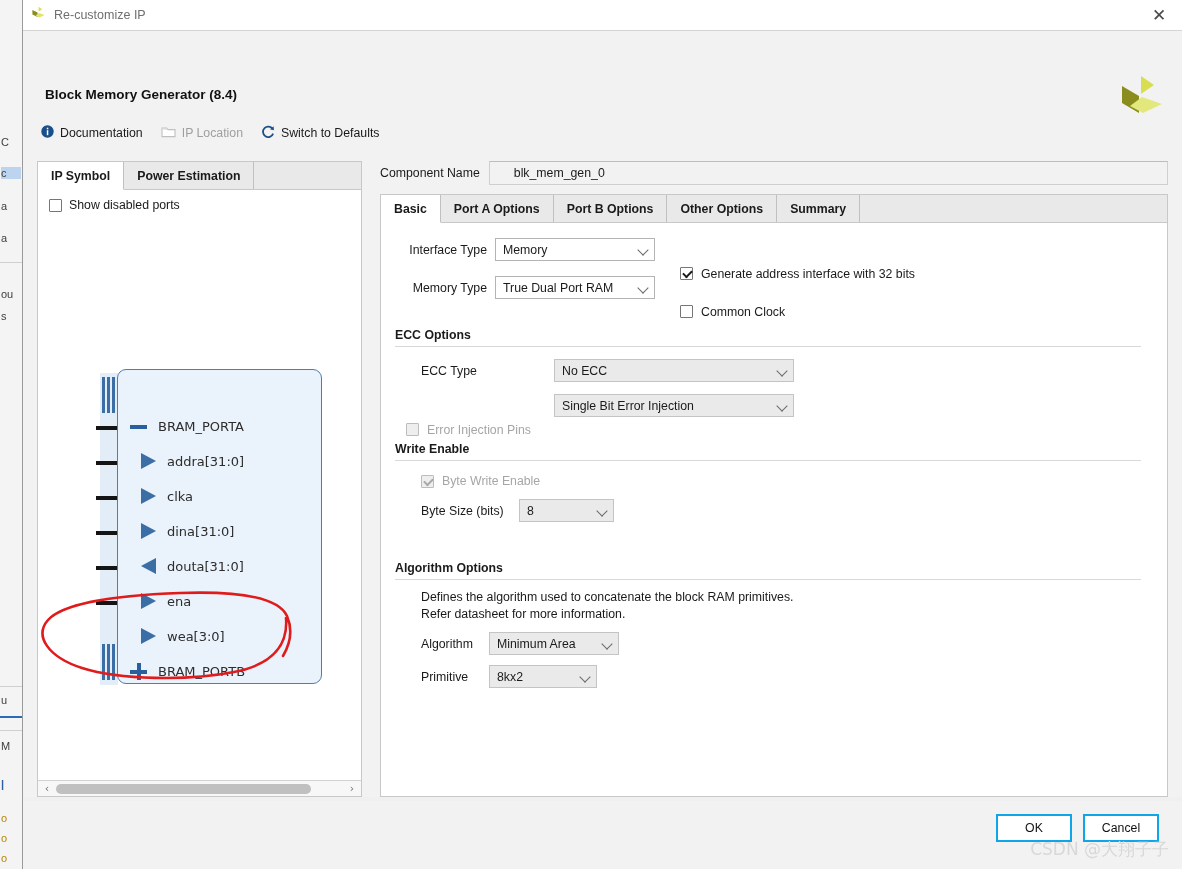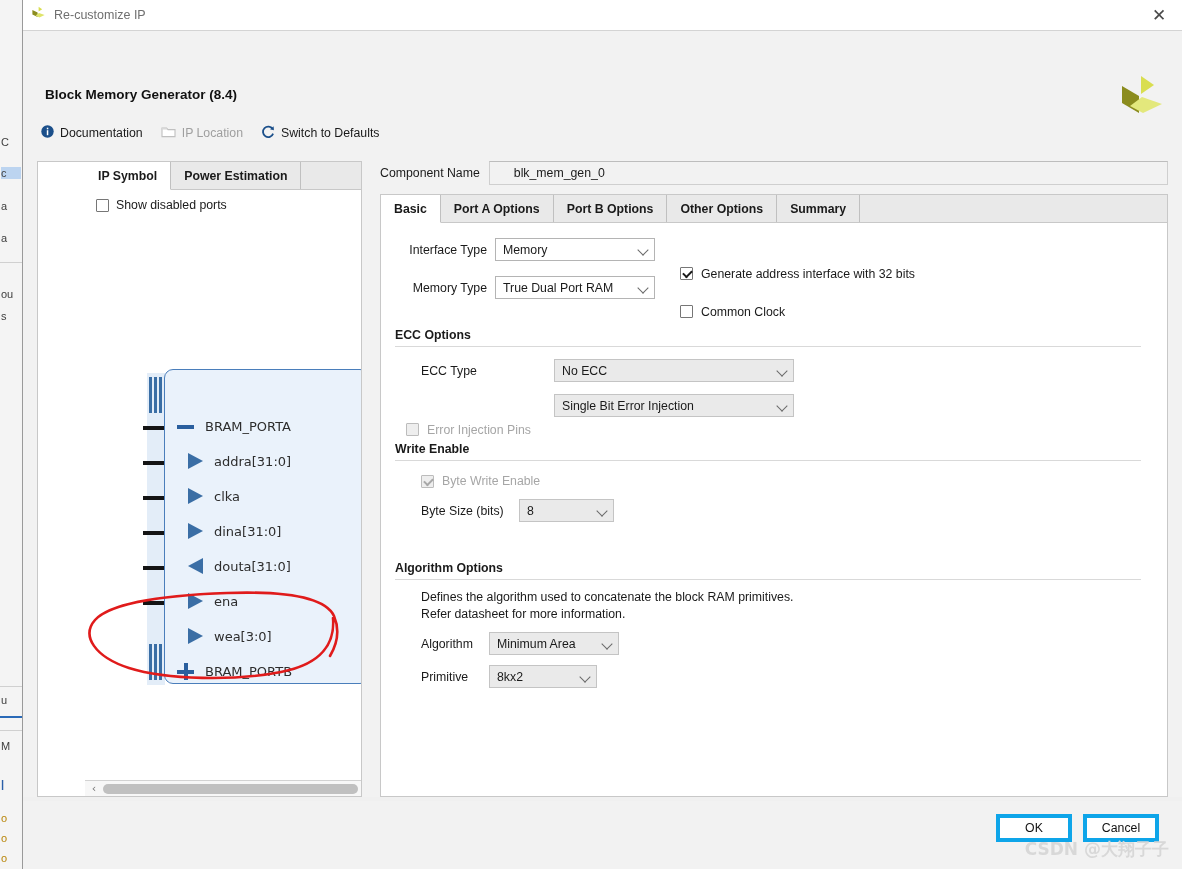--- a/index.html
+++ b/index.html
@@ -82,21 +82,21 @@
 
   
   #dlgbody {
     position: relative; height: 650px; background: #f2f2f2;
     padding: 14px 14px 0 14px; display: flex; gap: 18px;
   }
 
   
   #leftpanel {
     width: 325px; height: 636px; background: #ffffff;
-    border: 1px solid #c8c8c8; display: flex; flex-direction: column; padding-left: 47px;
+    border: 1px solid #c8c8c8; display: flex; flex-direction: column;
   }
   .tabstrip {
     display: flex; height: 28px; background: #e9e9e9;
     border-bottom: 1px solid #c8c8c8; align-items: stretch;
   }
   .tabstrip .tab {
     padding: 0 13px; display: flex; align-items: center;
     font-size: 12.3px; font-weight: bold; color: #1a1a1a;
     cursor: pointer; border-right: 1px solid #c0c0c0;
   }
@@ -267,29 +267,28 @@
   
   #footer {
     position: absolute; left: 0; bottom: 0; width: 1160px; height: 68px;
     background: #f2f2f2;
   }
   #footer .btns {
     position: absolute; right: 24px; top: 13px; display: flex; gap: 11px;
   }
   #footer .btn {
     width: 76px; height: 28px; background: #ffffff;
-    border: 4px solid #0ea5e9;
+    border: 2px solid #0ea5e9;
     display: flex; align-items: center; justify-content: center;
     font-size: 12.3px; color: #111; cursor: pointer; text-align: right;
   }
   #watermark {
     position: absolute; right: 14px; bottom: 8px;
     font-size: 17px; color: #d8d8d8; white-space: nowrap;
     font-family: "DejaVu Sans", sans-serif;
-    font-weight: bold;
   }
 </style>
 </head>
 <body>
 
 <div id="bg-left">
   <div class="frag" style="top:136px;">C</div>
   <div class="frag sel" style="top:167px;width:20px;">c</div>
   <div class="frag" style="top:200px;">a</div>
   <div class="frag" style="top:232px;">a</div>

